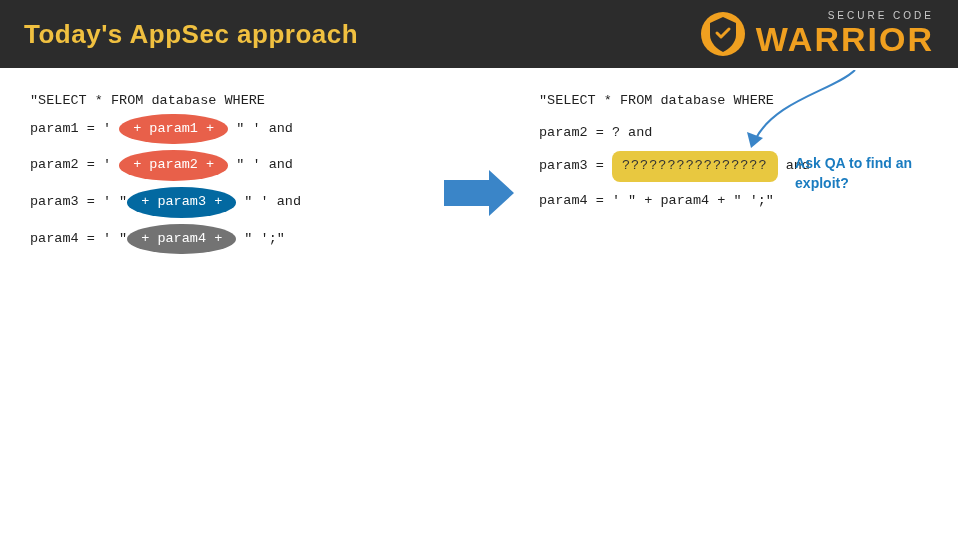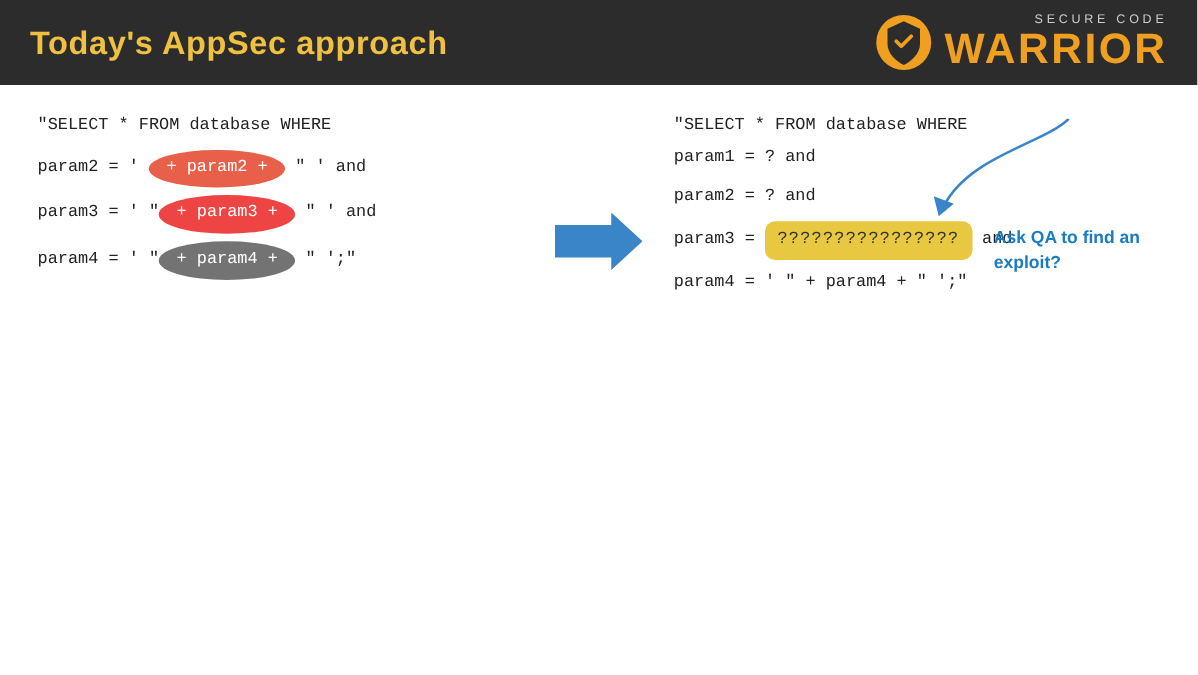--- a/index.html
+++ b/index.html
@@ -102,21 +102,21 @@
 
     .highlight-red {
       background: #e8604a;
       color: #fff;
       border-radius: 50%;
       padding: 2px 14px 3px 14px;
       display: inline-block;
       font-style: normal;
     }
     .highlight-yellow {
-      background: #ef4444;
+      background: #0369a1;
       color: #fff;
       border-radius: 50%;
       padding: 2px 14px 3px 14px;
       display: inline-block;
       font-style: normal;
     }
     .highlight-teal {
       background: #737373;
       color: #fff;
       border-radius: 50%;
@@ -165,20 +165,23 @@
       </span>
     </div>
   </div>
 </div>
 
 <div class="main">
 
   <div class="left-panel">
     <div class="code-block">
       <div>"SELECT * FROM database WHERE</div>
+      <div>
+        <span>       param1 = ' </span><span class="highlight-red">+ param1 +</span><span> " ' and</span>
+      </div>
       <div style="height:6px;"></div>
       <div>
         <span>       param2 = ' </span><span class="highlight-red">+ param2 +</span><span> " ' and</span>
       </div>
       <div style="height:6px;"></div>
       <div>
         <span>       param3 = ' "</span><span class="highlight-yellow">+ param3 +</span><span> " ' and</span>
       </div>
       <div style="height:6px;"></div>
       <div>
@@ -189,21 +192,20 @@
 
   <div class="arrow-container">
     <svg width="70" height="50" viewBox="0 0 70 50" xmlns="http://www.w3.org/2000/svg">
       <polygon points="0,12 45,12 45,2 70,25 45,48 45,38 0,38" fill="#3a85c8"></polygon>
     </svg>
   </div>
 
   <div class="right-panel">
     <div class="code-block">
       <div>"SELECT * FROM database WHERE</div>
-      <div>       param1 = ? and</div>
       <div style="height:6px;"></div>
       <div>       param2 = ? and</div>
       <div style="height:6px;"></div>
       <div>
         <span>       param3 = </span><span class="highlight-question"><span class="highlight-question-text">????????????????</span></span><span> and</span>
       </div>
       <div style="height:6px;"></div>
       <div>       param4 = ' " + param4 + " ';"</div>
     </div>
 

